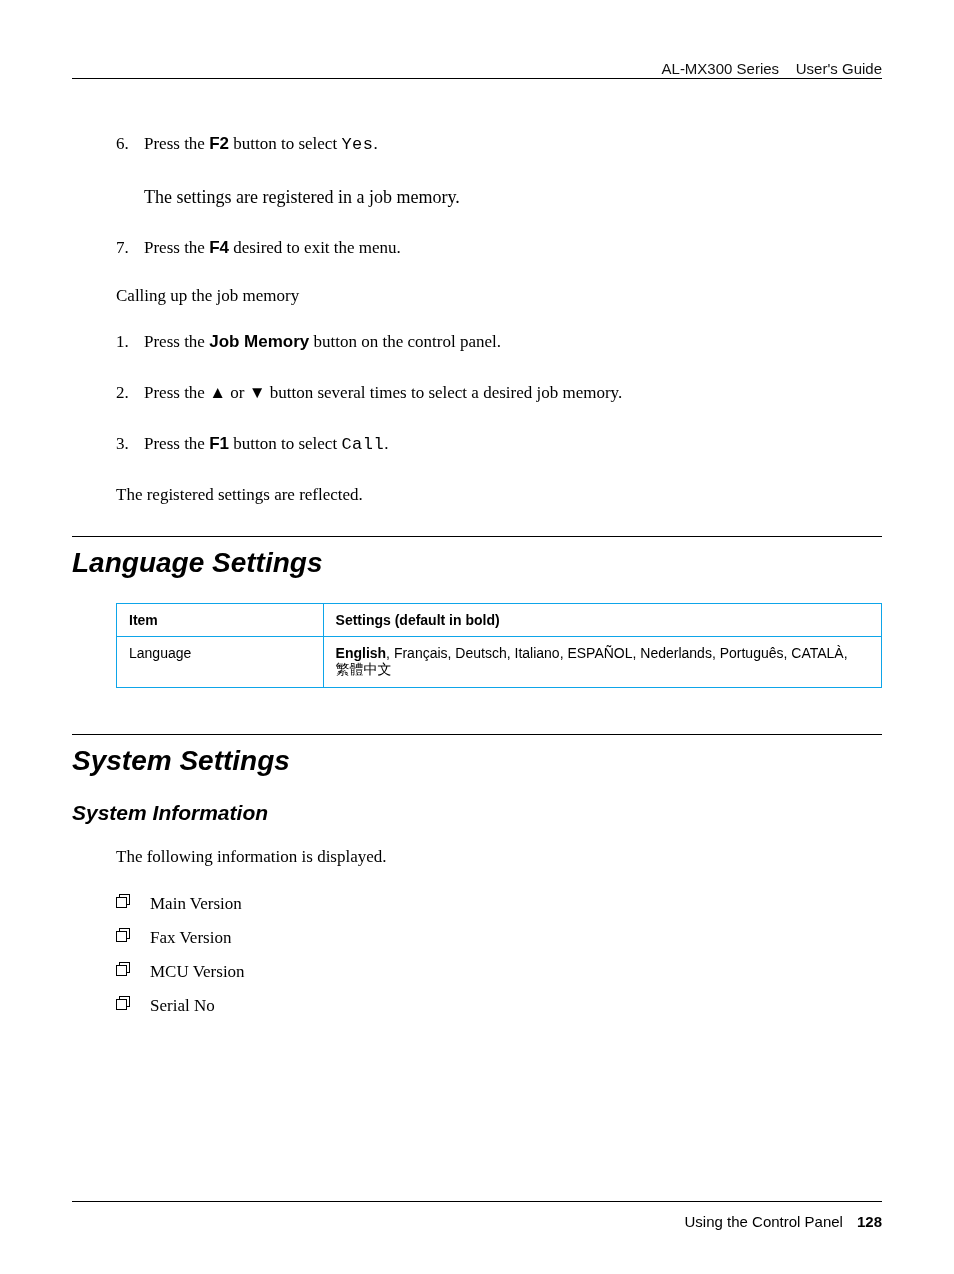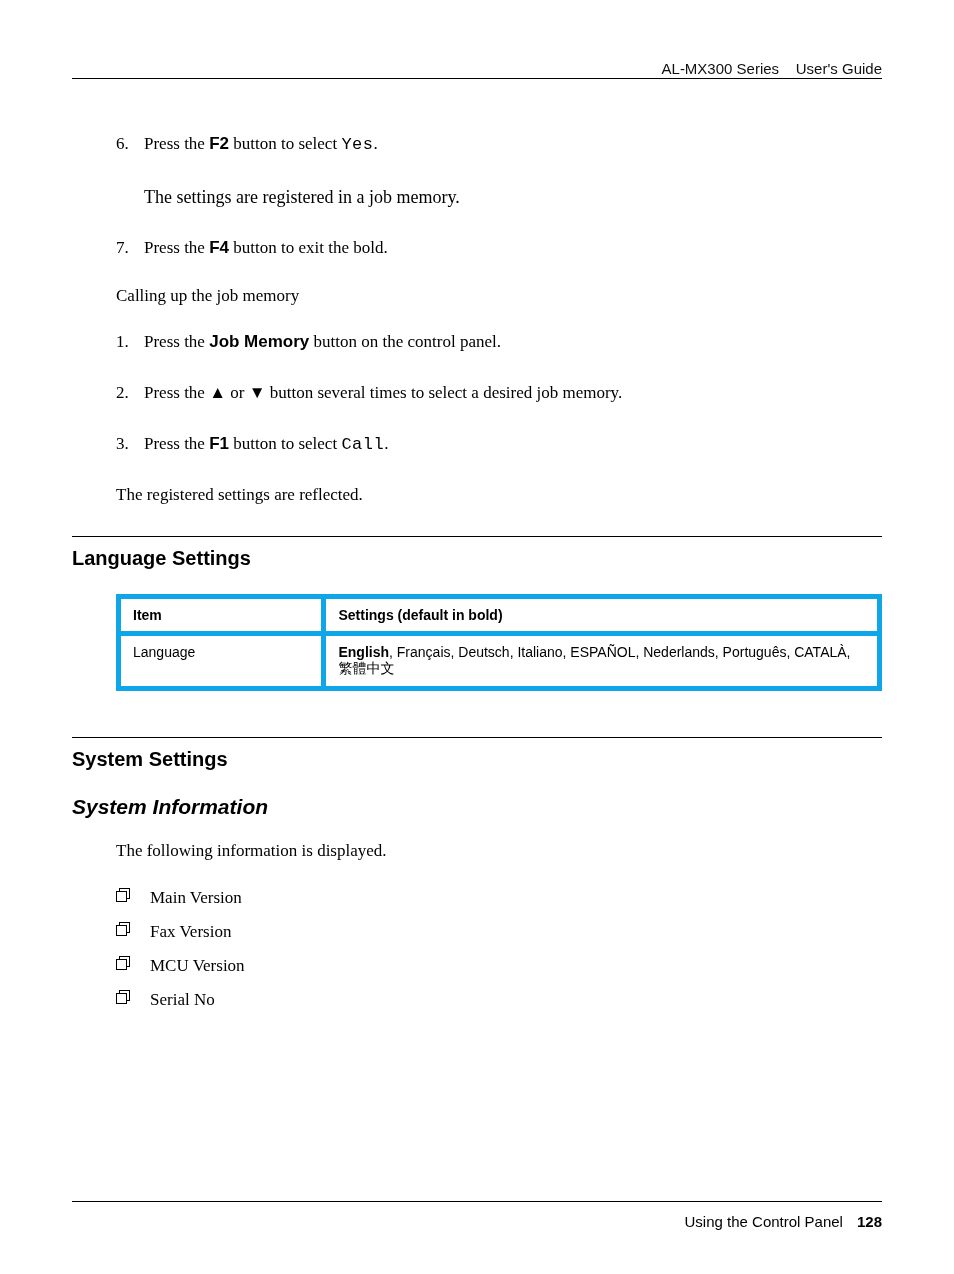--- a/index.html
+++ b/index.html
@@ -66,40 +66,41 @@
     margin-bottom: 24px;
   }
   .section-rule {
     border-top: 1.5px solid #000;
     margin-top: 28px;
     margin-bottom: 10px;
   }
   .h2 {
     font-family: "Segoe UI", Arial, Helvetica, sans-serif;
     font-weight: 700;
-    font-size: 20px;
+    font-style: italic;
+    font-size: 28px;
     margin-bottom: 24px;
   }
   .h3 {
     font-family: "Segoe UI", Arial, Helvetica, sans-serif;
     font-weight: 700;
     font-style: italic;
     font-size: 21px;
     margin-bottom: 20px;
     margin-top: 12px;
   }
   table.settings {
     margin-left: 44px;
     border-collapse: collapse;
     width: calc(100% - 44px);
     font-family: "Segoe UI", Arial, Helvetica, sans-serif;
     font-size: 14px;
   }
   table.settings th, table.settings td {
-    border: 5px solid #0ea5e9;
+    border: 1px solid #0ea5e9;
     text-align: left;
     vertical-align: top;
     padding: 8px 12px;
   }
   table.settings th {
     font-weight: 700;
   }
   .mono {
     font-family: "Courier New", Courier, monospace;
     letter-spacing: 0.5px;
@@ -180,21 +181,21 @@
       </div>
     </div>
   </div>
 
   <div class="indented-follow">The settings are registered in a job memory.</div>
 
   <div class="ol">
     <div class="ol-item">
       <div class="ol-num">7.</div>
       <div class="ol-body">
-        <span>Press the </span><b class="sans">F4</b><span> button to exit the bold.</span>
+        <span>Press the </span><b class="sans">F4</b><span> desired to exit the menu.</span>
       </div>
     </div>
   </div>
 
   <div class="subhead-bold">Calling up the job memory</div>
 
   <div class="ol">
     <div class="ol-item">
       <div class="ol-num">1.</div>
       <div class="ol-body">

